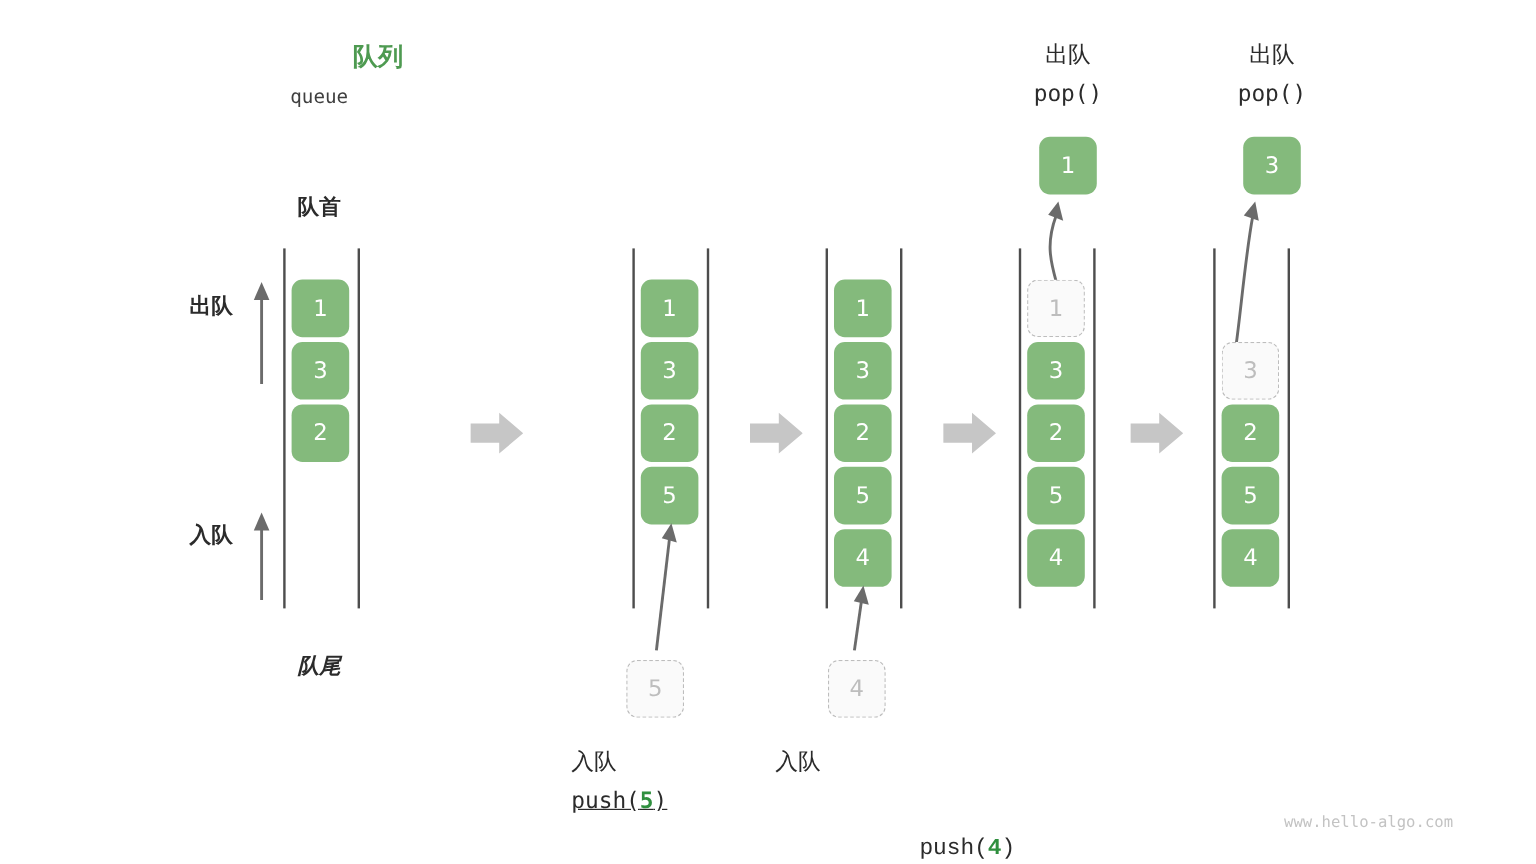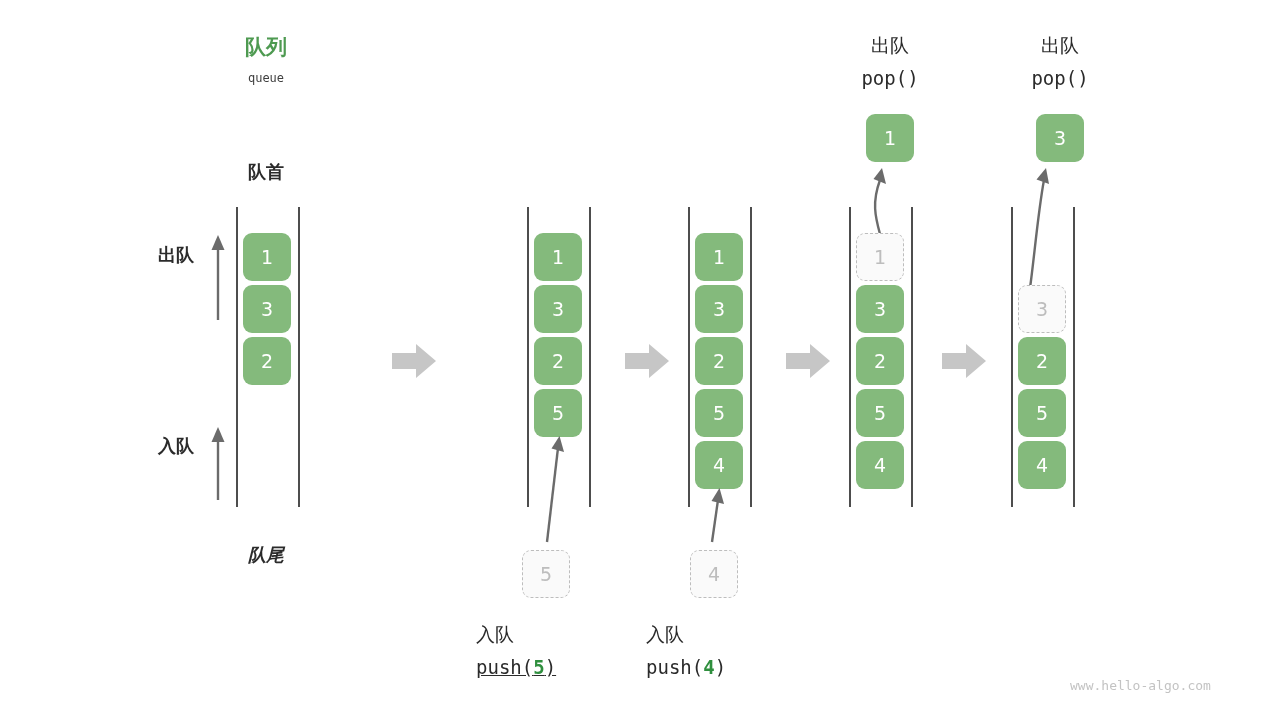--- a/index.html
+++ b/index.html
@@ -22,25 +22,25 @@
   }
   .abs { position: absolute; }
 
   
   .title-cn {
     font-family: "Liberation Sans", "DejaVu Sans", sans-serif;
     font-weight: bold;
     font-size: 21px;
     color: #4e9a51;
     white-space: nowrap;
-    text-align: center;
+    text-align: right;
   }
   .title-en {
     font-family: "DejaVu Sans Mono", "Liberation Mono", monospace;
-    font-size: 12px;
+    font-size: 16px;
     color: #3f3f3f;
     white-space: nowrap;
     text-align: center;
   }
   .label-bold {
     font-family: "Liberation Sans", "DejaVu Sans", sans-serif;
     font-weight: bold;
     font-size: 18px;
     color: #2b2b2b;
     white-space: nowrap;
@@ -162,21 +162,21 @@
   <div class="abs cell filled" style="left:695px; top:337px;">2</div>
   <div class="abs cell filled" style="left:695px; top:389px;">5</div>
   <div class="abs cell filled" style="left:695px; top:441px;">4</div>
 
   <svg class="abs thin-arrow" style="left:695px; top:484px;" width="40" height="60" viewBox="0 0 40 60">
     <line x1="17" y1="58" x2="23" y2="16" stroke="#6b6b6b" stroke-width="2.4"></line>
     <polygon points="24.5,4 29,20 16.5,17" fill="#6b6b6b"></polygon>
   </svg>
   <div class="abs cell ghost" style="left:690px; top:550px;">4</div>
   <div class="abs op-cn" style="left:646px; top:622px; width:140px; text-align:left;">入队</div>
-  <div class="abs op-code" style="left:646px; top:656px; width:200px; text-align:left;"><span>push(</span><span class="hl">4</span><span>)</span></div>
+  <div class="abs op-code" style="left:646px; top:696px; width:200px; text-align:right;font-family:Liberation Mono, monospace;"><span>push(</span><span class="hl">4</span><span>)</span></div>
 
   <svg class="abs flow-arrow" style="left:786px; top:343px;" viewBox="0 0 44 36">
     <polygon points="0,10 24,10 24,1 44,18 24,35 24,26 0,26" fill="#c6c6c6"></polygon>
   </svg>
 
   <div class="abs op-cn" style="left:840px; top:33px; width:100px;">出队</div>
   <div class="abs op-code" style="left:840px; top:67px; width:100px;"><span>pop(</span><span class="hl"></span><span>)</span></div>
   <div class="abs cell filled" style="left:866px; top:114px;">1</div>
 
   <svg class="abs thin-arrow" style="left:850px; top:164px;" width="50" height="72" viewBox="0 0 50 72">

